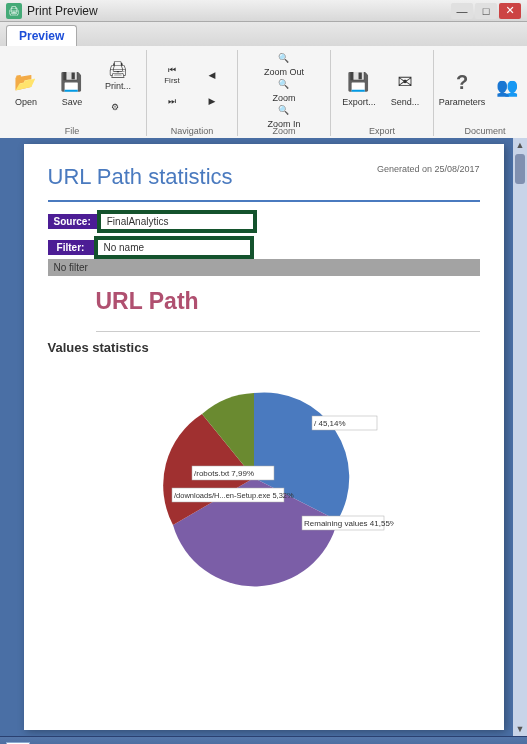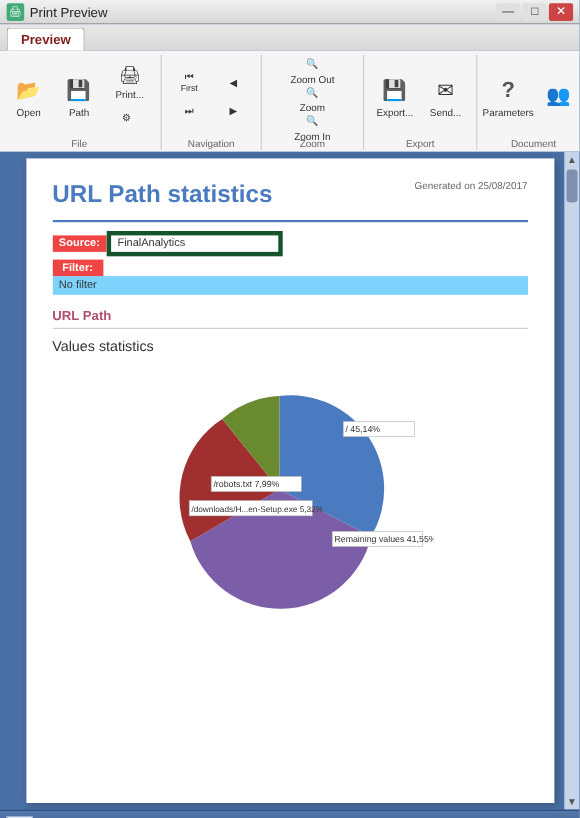--- a/index.html
+++ b/index.html
@@ -63,21 +63,21 @@
       color: #333;
       cursor: pointer;
       border-radius: 3px 3px 0 0;
       border: 1px solid #bbb;
       border-bottom: none;
       background: #f0f4fa;
       margin-right: 2px;
     }
     .ribbon-tab.active {
       background: #ffffff;
-      color: #7f1d1d;
+      color: #1d4ed8;
       font-weight: 600;
       border-color: #aaa;
     }
     .ribbon-toolbar {
       display: flex;
       align-items: stretch;
       padding: 4px 4px 2px 4px;
       gap: 2px;
       background: #f5f5f5;
       min-height: 70px;
@@ -152,21 +152,21 @@
       margin: 0 auto;
       padding: 20px 24px;
       box-shadow: 2px 2px 8px rgba(0,0,0,0.3);
       height: 100%;
       overflow: hidden;
     }
 
     
     .report-title {
       font-size: 22px;
-      font-weight: bold;
+      font-weight: normal;
       color: #4a7abf;
       margin-bottom: 4px;
     }
     .report-header {
       display: flex;
       justify-content: space-between;
       align-items: flex-start;
       border-bottom: 2px solid #4a7abf;
       padding-bottom: 6px;
       margin-bottom: 8px;
@@ -175,54 +175,55 @@
       font-size: 9px;
       color: #666;
       text-align: right;
     }
     .info-row {
       display: flex;
       align-items: center;
       margin-bottom: 3px;
     }
     .info-label {
-      background: #ef4444;
+      background: #4c1d95;
       color: white;
       font-size: 10px;
       font-weight: bold;
       padding: 2px 6px;
       min-width: 46px;
       text-align: center;
     }
     .info-value {
       background: white;
       border: 4px solid #14532d;
       font-size: 10px;
       color: #333;
       padding: 2px 6px;
       min-width: 160px;
     }
     .filter-bar {
-      background: #7dd3fc;
+      background: #a3a3a3;
       font-size: 10px;
       color: #333;
       padding: 3px 6px;
       margin-bottom: 12px;
     }
     .section-title {
-      font-size: 12px;
+      font-size: 23px;
       font-weight: bold;
       color: #b05070;
       border-bottom: 1px solid #ccc;
-      padding-bottom: 4px;
+      padding-bottom: 16px;
       margin-bottom: 8px;
+      margin-left: 48px;
     }
     .values-title {
       font-size: 13px;
-      font-weight: normal;
+      font-weight: bold;
       color: #333;
       margin-bottom: 8px;
     }
 
     
     .chart-container {
       display: flex;
       justify-content: center;
       align-items: center;
       height: 230px;
@@ -281,21 +282,21 @@
 <div class="ribbon-toolbar">
 
   <div class="ribbon-group">
     <div class="ribbon-group-buttons">
       <div class="rbn-btn-large">
         <div class="icon-box">📂</div>
         <span>Open</span>
       </div>
       <div class="rbn-btn-large">
         <div class="icon-box">💾</div>
-        <span>Path</span>
+        <span>Save</span>
       </div>
       <div style="display:flex;flex-direction:column;gap:2px;">
         <div class="rbn-btn-large" style="height:36px;width:44px;">
           <div class="icon-box" style="font-size:16px;">🖨</div>
           <span style="font-size:9px;">Print...</span>
         </div>
         <div class="rbn-btn-small">
           <span>⚙</span>
         </div>
       </div>
@@ -380,20 +381,21 @@
       <div class="report-title">URL Path statistics</div>
       <div class="generated-on">Generated on 25/08/2017</div>
     </div>
 
     <div class="info-row">
       <span class="info-label">Source:</span>
       <span class="info-value">FinalAnalytics</span>
     </div>
     <div class="info-row" style="margin-bottom:0;">
       <span class="info-label">Filter:</span>
+      <span class="info-value">No name</span>
     </div>
     <div class="filter-bar">No filter</div>
 
     <div class="section-title">URL Path</div>
     <div class="values-title">Values statistics</div>
 
     <div class="chart-container">
       <div class="pie-wrapper">
         <svg width="260" height="220" viewBox="0 0 260 220">
 

